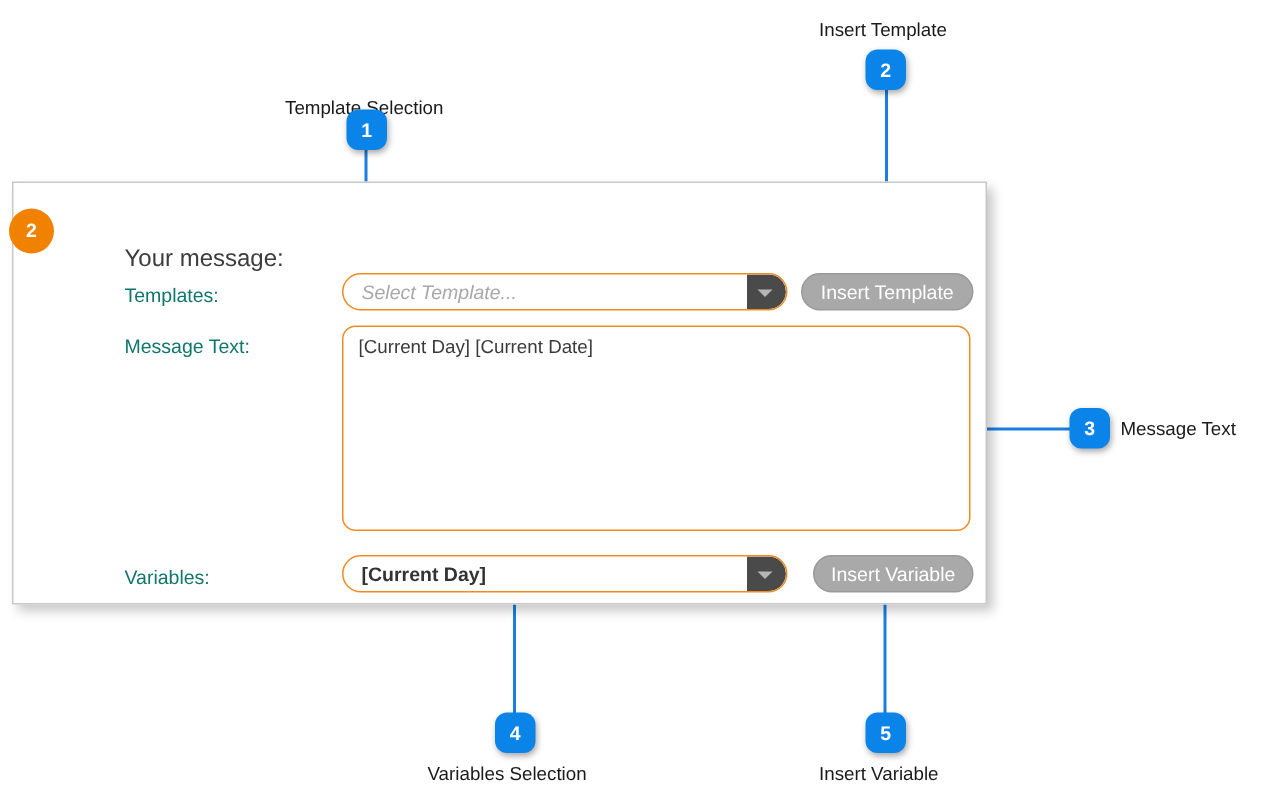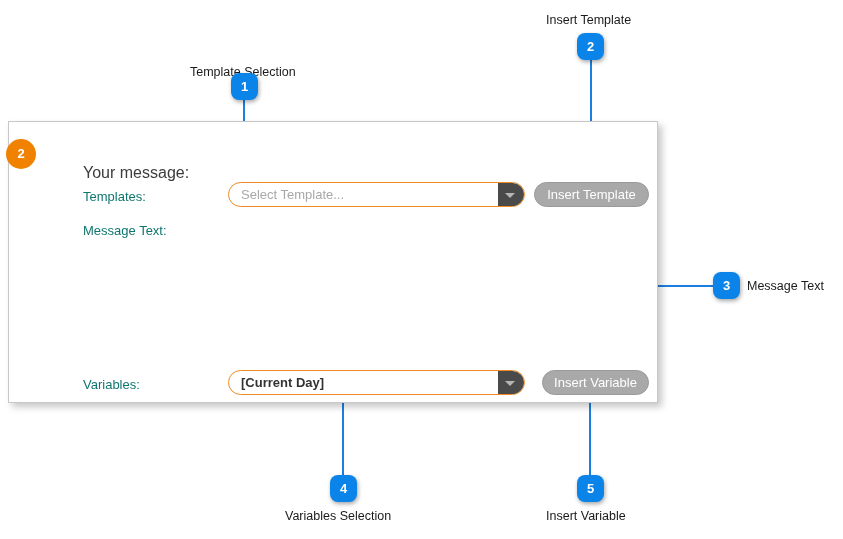--- a/index.html
+++ b/index.html
@@ -109,21 +109,21 @@
     position: absolute;
     left: 12px;
     top: 0;
     right: 34px;
     height: 100%;
     line-height: 23px;
     font-size: 13px;
     overflow: hidden;
     white-space: nowrap;
   }
-  .combo-text.placeholder { color: #a8a8a8; }
+  .combo-text.placeholder { color: #a8a8a8; font-style: italic; }
   .combo-text.value { color: #333333; font-weight: bold; }
   .combo-arrow {
     position: absolute;
     right: 0px;
     top: 0px;
     width: 26px;
     height: 100%;
     background: #4a4a4a;
     border-radius: 0 12px 12px 0;
   }
@@ -207,20 +207,23 @@
     <div class="combo-text placeholder">Select Template...</div>
     <div class="combo-arrow">
         <i></i>
       </div>
   </div>
 
   <div class="btn" style="left:525px; top:60px; width:115px;">Insert Template</div>
 
   <div class="field-label" style="top:101px;">Message Text:</div>
 
+  <div id="msg-box">
+    <div id="msg-text">[Current Day] [Current Date]</div>
+  </div>
 
   <div class="field-label" style="top:255px;">Variables:</div>
 
   <div class="combo" style="left:219px; top:248px; width:297px;">
     <div class="combo-text value">[Current Day]</div>
     <div class="combo-arrow">
         <i></i>
       </div>
   </div>
 

